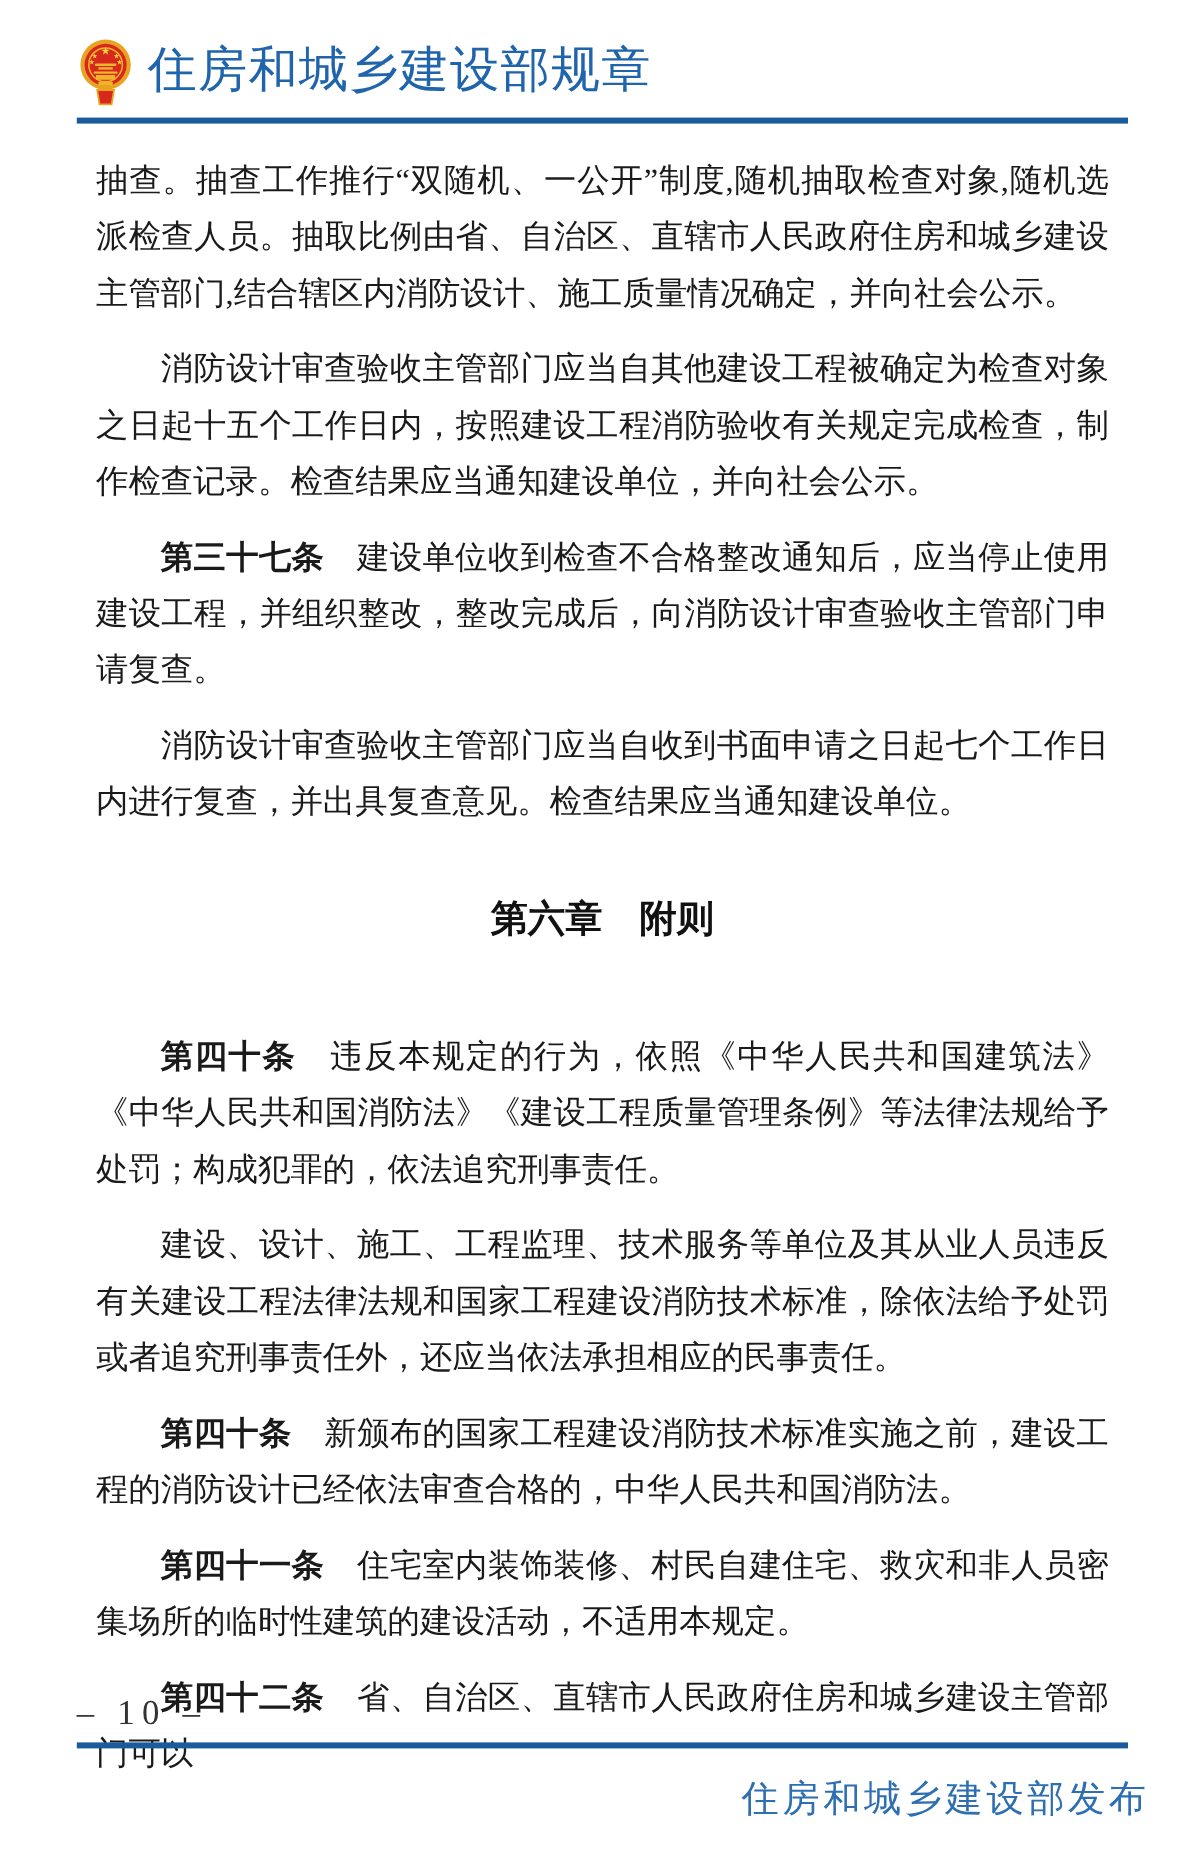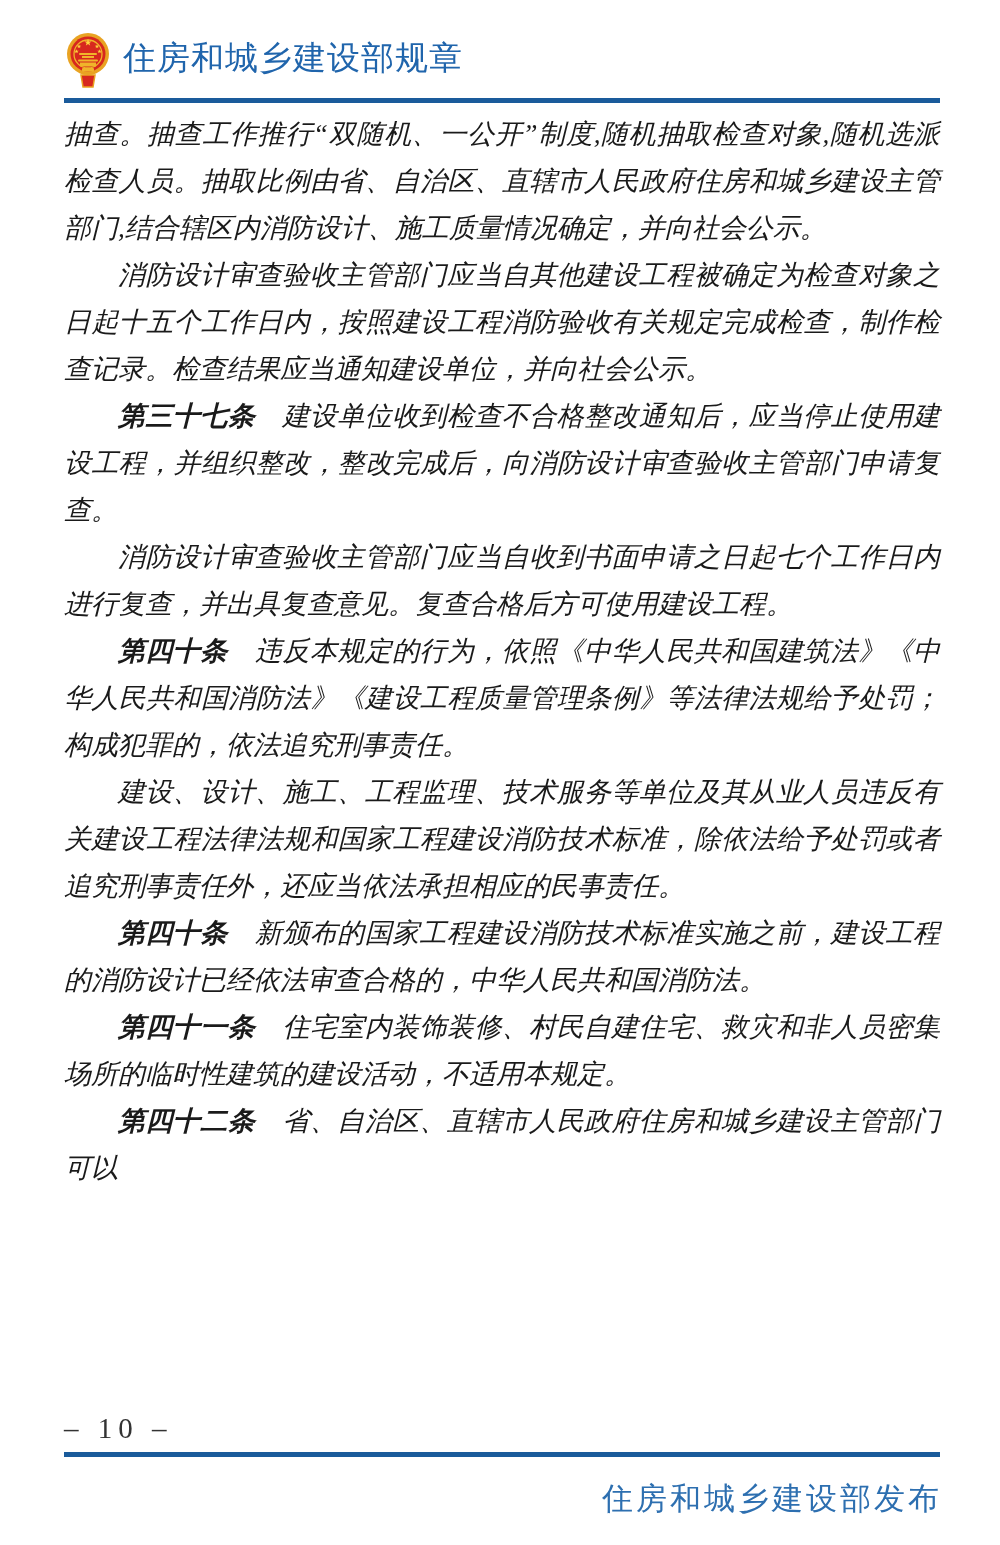--- a/index.html
+++ b/index.html
@@ -16,46 +16,45 @@
   
   .header {
     display: flex;
     align-items: center;
     gap: 13px;
     padding: 30px 60px 0 66px;
     height: 60px;
   }
   .emblem { flex: 0 0 auto; display: block; }
   .header-title {
-    font-size: 33px;
+    font-size: 41px;
     letter-spacing: 1px;
     color: #2065ac;
     font-weight: 500;
     line-height: 1;
     padding-bottom: 4px;
   }
   .header-rule {
     height: 5px;
     background: #1a5b9b;
     margin: 8px 60px 0 64px;
   }
 
   
   .doc-body {
     margin: 0 60px 0 64px;
     padding-top: 8px;
   }
   .body-para {
-    margin: 0;
+    margin: 16px;
     font-size: 27px;
     line-height: 47px;
     text-align: justify;
     text-justify: inter-ideograph;
     text-indent: 2em;
-    font-style: italic;
   }
   .body-para.no-indent { text-indent: 0; }
   .lead {
     font-family: "Liberation Sans", "DejaVu Sans", sans-serif;
     font-weight: bold;
   }
   .chapter-heading {
     margin: 50px 0 68px 0;
     font-family: "Liberation Sans", "DejaVu Sans", sans-serif;
     font-weight: bold;
@@ -77,21 +76,21 @@
   .footer-rule {
     position: absolute;
     left: 64px;
     top: 1452px;
     width: 876px;
     height: 5px;
     background: #1a5b9b;
   }
   .publisher {
     position: absolute;
-    right: 58px;
+    right: 42px;
     top: 1478px;
     font-size: 31px;
     letter-spacing: 3px;
     color: #2d6fb0;
     font-weight: 500;
   }
 </style>
 </head>
 <body>
 
@@ -119,22 +118,23 @@
   <div class="header-rule"></div>
 
   <div class="doc-body">
 
     <p class="body-para no-indent"><b class="lead"></b><span>抽查。抽查工作推行“双随机、一公开”制度,随机抽取检查对象,随机选派检查人员。抽取比例由省、自治区、直辖市人民政府住房和城乡建设主管部门,结合辖区内消防设计、施工质量情况确定，并向社会公示。</span></p>
 
     <p class="body-para"><b class="lead"></b><span>消防设计审查验收主管部门应当自其他建设工程被确定为检查对象之日起十五个工作日内，按照建设工程消防验收有关规定完成检查，制作检查记录。检查结果应当通知建设单位，并向社会公示。</span></p>
 
     <p class="body-para"><b class="lead">第三十七条</b><span>　建设单位收到检查不合格整改通知后，应当停止使用建设工程，并组织整改，整改完成后，向消防设计审查验收主管部门申请复查。</span></p>
 
-    <p class="body-para"><b class="lead"></b><span>消防设计审查验收主管部门应当自收到书面申请之日起七个工作日内进行复查，并出具复查意见。复查合格后方可使用建设工程。</span></p>
+    <p class="body-para"><b class="lead"></b><span>消防设计审查验收主管部门应当自收到书面申请之日起七个工作日内进行复查，并出具复查意见。检查结果应当通知建设单位。</span></p>
 
+    <h2 class="chapter-heading">第六章　附则</h2>
 
     <p class="body-para"><b class="lead">第四十条</b><span>　违反本规定的行为，依照《中华人民共和国建筑法》《中华人民共和国消防法》《建设工程质量管理条例》等法律法规给予处罚；构成犯罪的，依法追究刑事责任。</span></p>
 
     <p class="body-para"><b class="lead"></b><span>建设、设计、施工、工程监理、技术服务等单位及其从业人员违反有关建设工程法律法规和国家工程建设消防技术标准，除依法给予处罚或者追究刑事责任外，还应当依法承担相应的民事责任。</span></p>
 
 
     <p class="body-para"><b class="lead">第四十条</b><span>　新颁布的国家工程建设消防技术标准实施之前，建设工程的消防设计已经依法审查合格的，中华人民共和国消防法。</span></p>
 
     <p class="body-para"><b class="lead">第四十一条</b><span>　住宅室内装饰装修、村民自建住宅、救灾和非人员密集场所的临时性建筑的建设活动，不适用本规定。</span></p>
 

